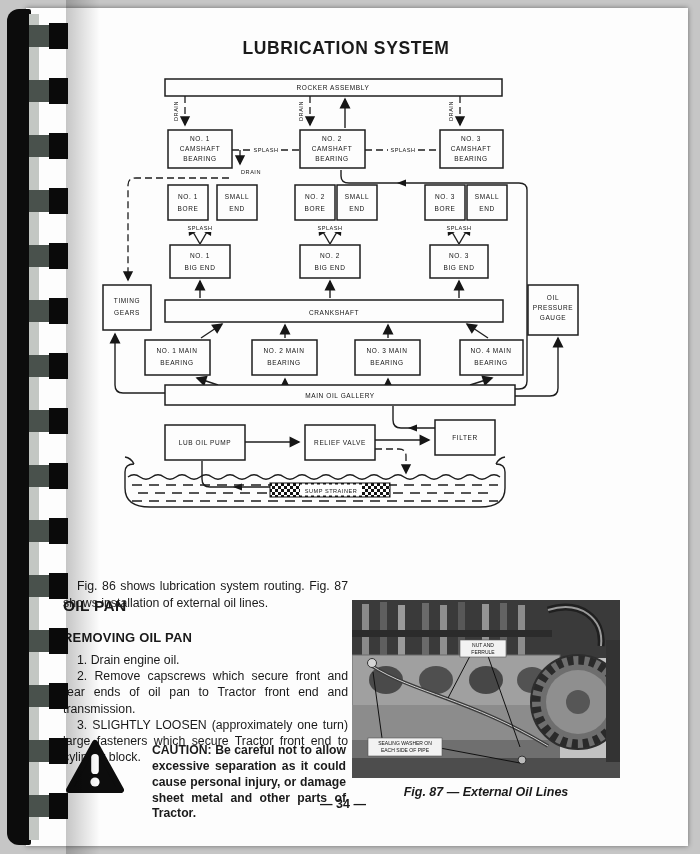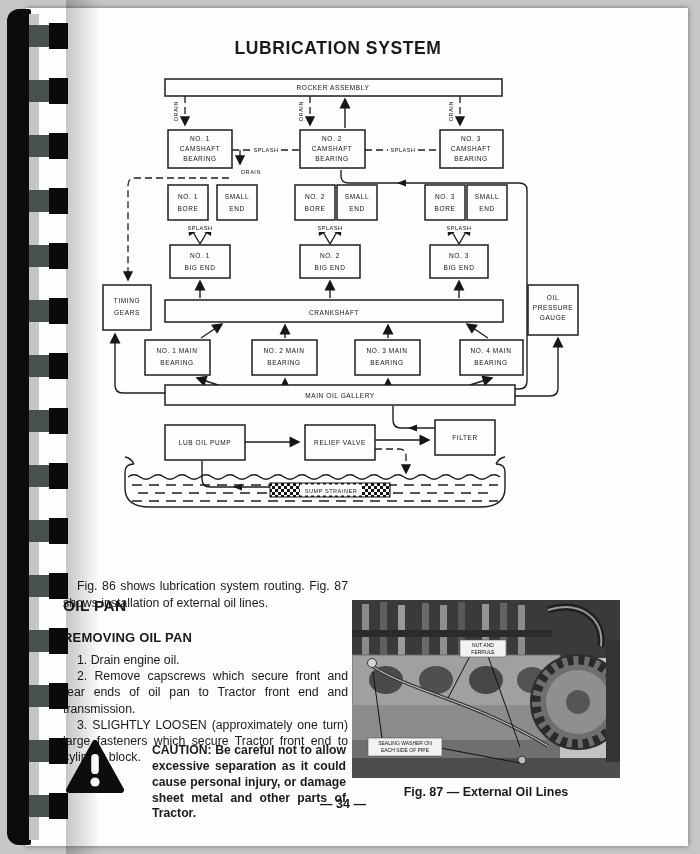--- a/index.html
+++ b/index.html
@@ -43,26 +43,26 @@
       #0a0a0a 13px, #0a0a0a 39px,
       rgba(0,0,0,0) 39px, rgba(0,0,0,0) 55px);
   }
   .binding .shadow {
     position:absolute; left:66px; top:0; bottom:0; width:34px;
     background:linear-gradient(to right, rgba(0,0,0,.22), rgba(0,0,0,0));
   }
 
   
   .title {
-    position:absolute; left:52px; top:30px; width:520px;
+    position:absolute; left:60px; top:30px; width:520px;
     text-align:center; font-size:17.5px; font-weight:bold; letter-spacing:.6px;
   }
   .fig-caption { font-weight:bold; font-size:12.5px; }
   .cap86 { position:absolute; left:60px; top:515px; width:520px; text-align:center; }
-  .cap87 { position:absolute; left:326px; top:777px; width:268px; text-align:center; }
+  .cap87 { position:absolute; left:326px; top:777px; width:268px; text-align:center;font-style:italic; }
 
   .col { position:absolute; left:37px; width:285px; font-size:12.3px; line-height:1.32; text-align:justify; }
   .intro { top:558px; text-indent:14px; }
   .h1 { position:absolute; left:37px; top:589px; font-size:15.5px; font-weight:bold; letter-spacing:.3px; }
   .h2 { position:absolute; left:37px; top:622px; font-size:13px;  font-weight:bold; letter-spacing:.2px; }
   .steps { top:644px; }
   .steps p { margin:0; text-indent:14px; }
 
   .caution { position:absolute; left:40px; top:731px; width:280px; display:flex; gap:28px; }
   .caution .tri { flex:0 0 58px; }

